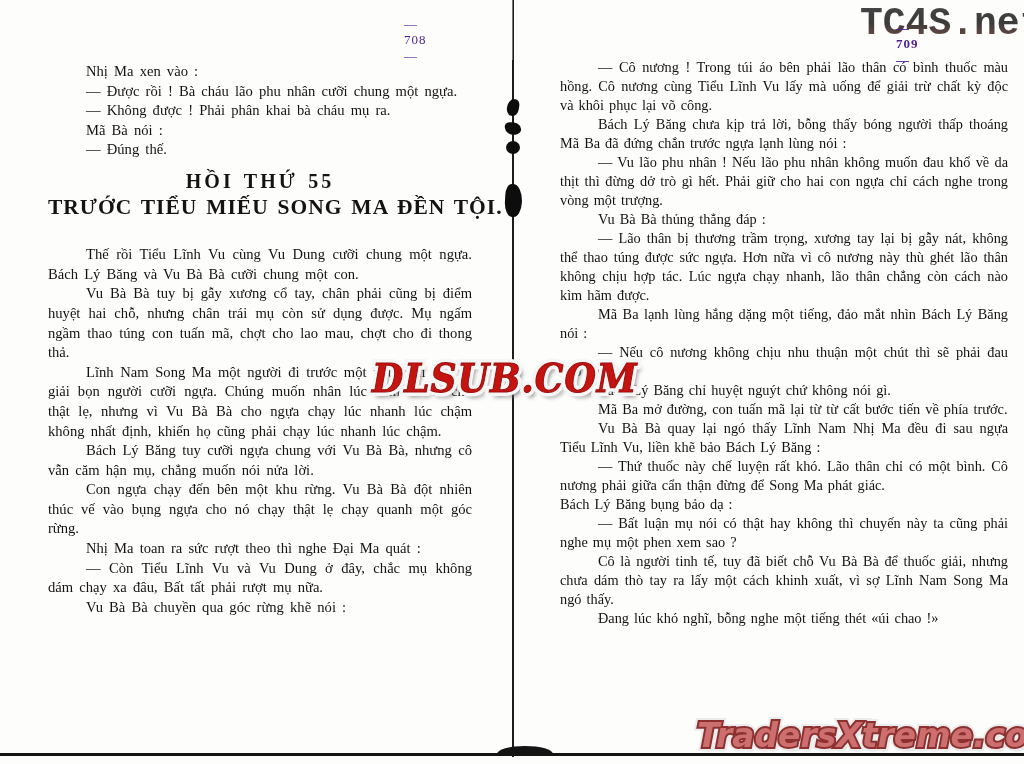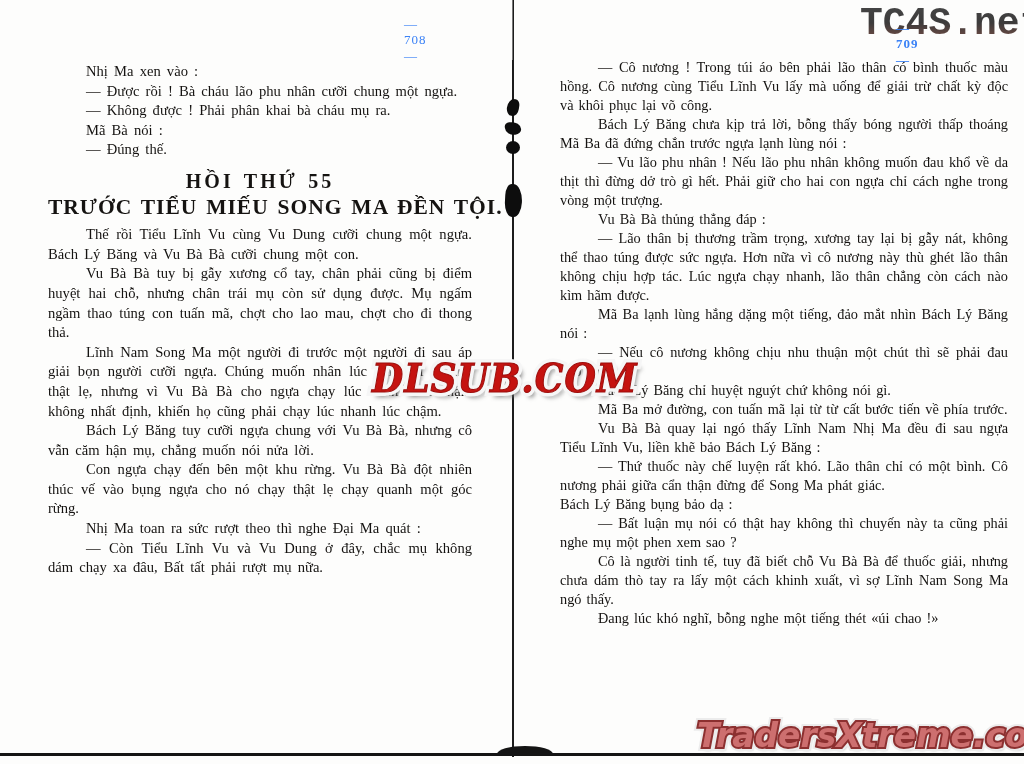--- a/index.html
+++ b/index.html
@@ -2,39 +2,39 @@
 <html><head>
 <meta charset="utf-8">
 <style>
   html,body{margin:0;padding:0;}
   body{width:1024px;height:764px;position:relative;overflow:hidden;
        background:#fdfdfc;font-family:"Liberation Serif",serif;}
   .scan{position:absolute;inset:0;}
 
   
   .page{position:absolute;color:#151311;}
-  .pagenum{position:absolute;font-size:13px;letter-spacing:1px;color:#3b82f6;
+  .pagenum{position:absolute;font-size:13px;letter-spacing:1px;color:#4c1d95;
            font-family:"Liberation Serif",serif;}
   .pagenum.left-num{left:404px;top:16px;}
   .pagenum.right-num{left:896px;top:20px;z-index:6;font-weight:bold;}
 
   .content{position:absolute;text-align:justify;}
   .content p{margin:0;}
   .content p.indent{text-indent:38px;}
   .content p.flush{text-indent:0;}
 
   .left-content{left:48px;top:62px;width:424px;font-size:14.6px;line-height:19.6px;
                 word-spacing:2.5px;}
   .right-content{left:560px;top:58px;width:448px;font-size:14.3px;line-height:19px;
                  word-spacing:1.5px;}
 
   .chapter-label{text-align:center;font-weight:bold;font-size:20px;letter-spacing:3px;
                  margin:12px 0 6px 0;text-indent:0;}
   .chapter-title{text-align:center;font-weight:bold;font-size:21.5px;letter-spacing:1px;
-                 margin:0 0 8px 0;text-indent:0;white-space:nowrap;}
+                 margin:0 0 28px 0;text-indent:0;white-space:nowrap;}
 
   
   .spine-line{position:absolute;left:512px;top:0;width:2px;height:757px;background:#1c1c1c;z-index:1;}
   .spine-line-top{position:absolute;left:512px;top:0;width:1px;height:60px;background:#777;z-index:2;}
   .blob{position:absolute;background:#0d0d0d;z-index:3;}
   .blob.b1{left:507px;top:99px;width:12px;height:17px;border-radius:60% 40% 50% 50%;transform:rotate(8deg);}
   .blob.b2{left:505px;top:122px;width:16px;height:13px;border-radius:30% 60% 40% 60%;transform:rotate(-6deg);}
   .blob.b3{left:506px;top:141px;width:14px;height:13px;border-radius:50%;}
   .blob.b4{left:505px;top:184px;width:17px;height:33px;border-radius:35% 55% 45% 45%;transform:rotate(3deg);}
   .bottom-edge{position:absolute;left:0;top:753px;width:1024px;height:3px;background:#141414;z-index:1;}
@@ -79,20 +79,21 @@
       <p class="indent">— Đúng thế.</p>
       <div class="chapter-label">HỒI THỨ 55</div>
       <div class="chapter-title">TRƯỚC TIỂU MIẾU SONG MA ĐỀN TỘI.</div>
       <p class="indent">Thế rồi Tiểu Lĩnh Vu cùng Vu Dung cưỡi chung một ngựa. Bách Lý Băng và Vu Bà Bà cưỡi chung một con.</p>
       <p class="indent">Vu Bà Bà tuy bị gẫy xương cổ tay, chân phải cũng bị điểm huyệt hai chỗ, nhưng chân trái mụ còn sử dụng được. Mụ ngấm ngầm thao túng con tuấn mã, chợt cho lao mau, chợt cho đi thong thả.</p>
       <p class="indent">Lĩnh Nam Song Ma một người đi trước một người đi sau áp giải bọn người cưỡi ngựa. Chúng muốn nhân lúc đêm tối đi cho thật lẹ, nhưng vì Vu Bà Bà cho ngựa chạy lúc nhanh lúc chậm không nhất định, khiến họ cũng phải chạy lúc nhanh lúc chậm.</p>
       <p class="indent">Bách Lý Băng tuy cưỡi ngựa chung với Vu Bà Bà, nhưng cô vẫn căm hận mụ, chẳng muốn nói nửa lời.</p>
       <p class="indent">Con ngựa chạy đến bên một khu rừng. Vu Bà Bà đột nhiên thúc vế vào bụng ngựa cho nó chạy thật lẹ chạy quanh một góc rừng.</p>
       <p class="indent">Nhị Ma toan ra sức rượt theo thì nghe Đại Ma quát :</p>
       <p class="indent">— Còn Tiểu Lĩnh Vu và Vu Dung ở đây, chắc mụ không dám chạy xa đâu, Bất tất phải rượt mụ nữa.</p>
+      <p class="indent">Vu Bà Bà chuyền qua góc rừng khẽ nói :</p>
     </div>
   </div>
 
   <div class="page">
     <div class="pagenum right-num">—709—</div>
     <div class="content right-content">
       <p class="indent">— Cô nương ! Trong túi áo bên phải lão thân có bình thuốc màu hồng. Cô nương cùng Tiểu Lĩnh Vu lấy mà uống để giải trừ chất kỳ độc và khôi phục lại võ công.</p>
       <p class="indent">Bách Lý Băng chưa kịp trả lời, bỗng thấy bóng người thấp thoáng Mã Ba đã đứng chắn trước ngựa lạnh lùng nói :</p>
       <p class="indent">— Vu lão phu nhân ! Nếu lão phu nhân không muốn đau khổ về da thịt thì đừng dở trò gì hết. Phải giữ cho hai con ngựa chỉ cách nghe trong vòng một trượng.</p>
       <p class="indent">Vu Bà Bà thủng thẳng đáp :</p>

